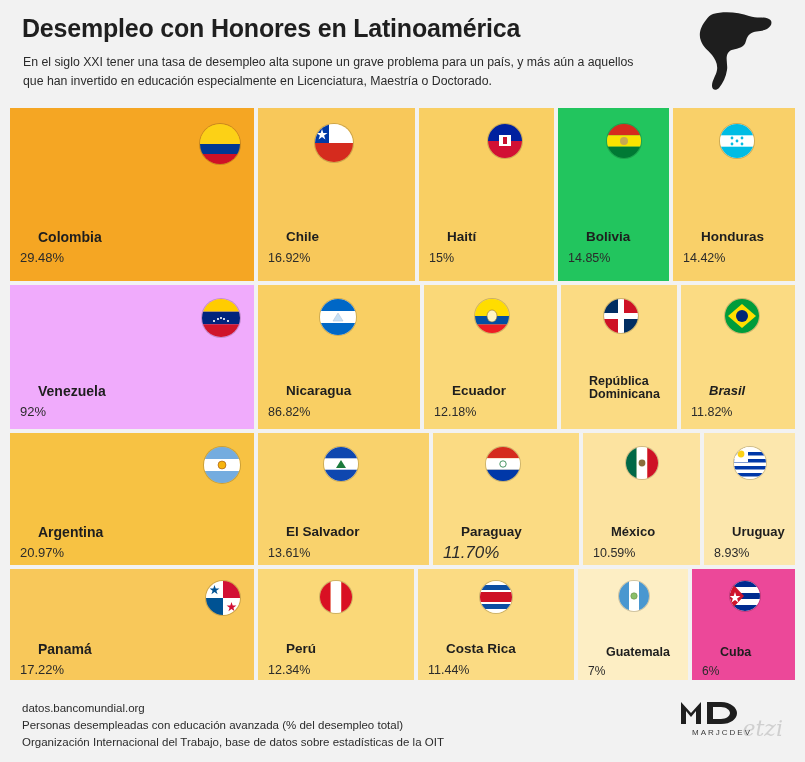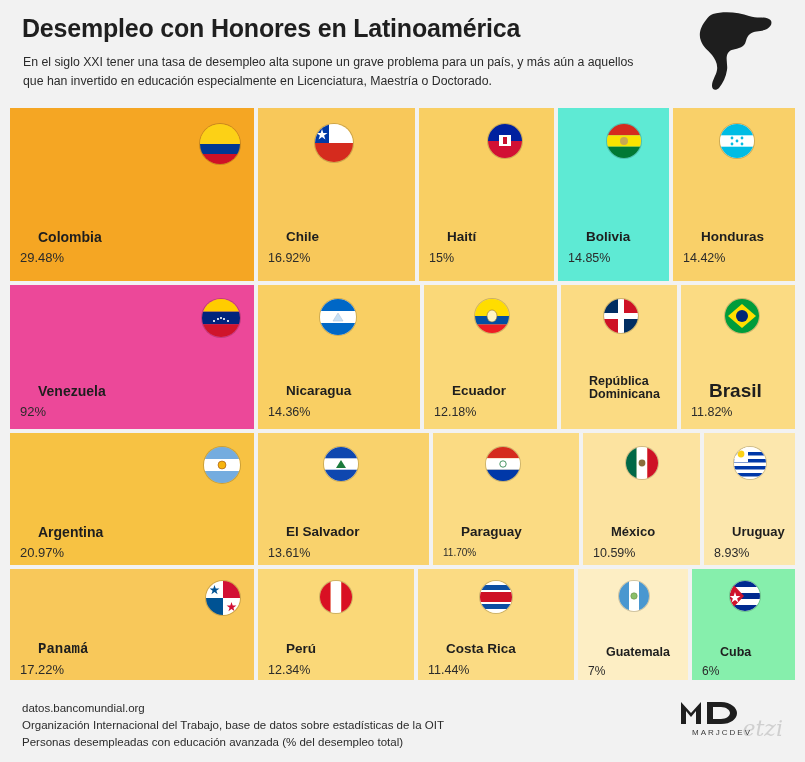--- a/index.html
+++ b/index.html
@@ -173,21 +173,21 @@
             <rect width="34" height="17" fill="#00209f"></rect>
             <rect y="17" width="34" height="17" fill="#d21034"></rect>
             <rect x="11" y="11" width="12" height="11" fill="#ffffff"></rect>
             <rect x="15" y="13" width="4" height="7" fill="#c8102e"></rect>
           </svg>
       </div>
       <div class="cname" style="top:122px;font-size:13.5px;">Haití</div>
       <div class="cval" style="top:143px;font-size:12.5px;">15%</div>
     </div>
 
-    <div class="cell" style="left:548px;top:0px;width:115px;height:177px;background:#5eead4;">
+    <div class="cell" style="left:548px;top:0px;width:115px;height:177px;background:#22c55e;">
       <div class="flag" style="left:49px;top:16px;width:34px;height:34px;">
         <svg viewBox="0 0 34 34" width="34" height="34">
             <rect width="34" height="11.3" fill="#d52b1e"></rect>
             <rect y="11.3" width="34" height="11.4" fill="#f9e300"></rect>
             <rect y="22.7" width="34" height="11.3" fill="#007934"></rect>
             <circle cx="17" cy="17" r="4" fill="#c8a951"></circle>
           </svg>
       </div>
       <div class="cname" style="top:122px;font-size:13.5px;">Bolivia</div>
       <div class="cval" style="top:143px;font-size:12.5px;">14.85%</div>
@@ -205,21 +205,21 @@
               <circle cx="12" cy="20" r="1.4"></circle>
               <circle cx="22" cy="20" r="1.4"></circle>
               <circle cx="17" cy="17" r="1.4"></circle>
             </g>
           </svg>
       </div>
       <div class="cname" style="top:122px;font-size:13.5px;">Honduras</div>
       <div class="cval" style="top:143px;font-size:12.5px;">14.42%</div>
     </div>
 
-    <div class="cell" style="left:0px;top:177px;width:248px;height:148px;background:#ec4899;">
+    <div class="cell" style="left:0px;top:177px;width:248px;height:148px;background:#f0abfc;">
       <div class="flag" style="right:14px;top:14px;width:38px;height:38px;">
         <svg viewBox="0 0 38 38" width="38" height="38">
             <rect width="38" height="12.7" fill="#ffcc00"></rect>
             <rect y="12.7" width="38" height="12.6" fill="#00247d"></rect>
             <rect y="25.3" width="38" height="12.7" fill="#cf142b"></rect>
             <g fill="#ffffff">
               <circle cx="12" cy="22" r="1.1"></circle>
               <circle cx="16" cy="20" r="1.1"></circle>
               <circle cx="22" cy="20" r="1.1"></circle>
               <circle cx="26" cy="22" r="1.1"></circle>
@@ -234,21 +234,21 @@
     <div class="cell" style="left:248px;top:177px;width:166px;height:148px;background:#f9cf63;">
       <div class="flag" style="left:62px;top:14px;width:36px;height:36px;">
         <svg viewBox="0 0 36 36" width="36" height="36">
             <rect width="36" height="36" fill="#ffffff"></rect>
             <rect width="36" height="12" fill="#0067c6"></rect>
             <rect y="24" width="36" height="12" fill="#0067c6"></rect>
             <polygon points="18,14 23,22 13,22" fill="#c8e0f4" stroke="#b0c4de" stroke-width="0.6"></polygon>
           </svg>
       </div>
       <div class="cname" style="top:99px;font-size:13.5px;text-align:right;">Nicaragua</div>
-      <div class="cval" style="top:120px;font-size:12.5px;">14.36%</div>
+      <div class="cval" style="top:120px;font-size:12.5px;">86.82%</div>
     </div>
 
     <div class="cell" style="left:414px;top:177px;width:137px;height:148px;background:#fad878;">
       <div class="flag" style="left:51px;top:14px;width:34px;height:34px;">
         <svg viewBox="0 0 34 34" width="34" height="34">
             <rect width="34" height="17" fill="#ffdd00"></rect>
             <rect y="17" width="34" height="8.5" fill="#034ea2"></rect>
             <rect y="25.5" width="34" height="8.5" fill="#ed1c24"></rect>
             <ellipse cx="17" cy="17" rx="5" ry="6" fill="#fff4c2" stroke="#8a6d3b" stroke-width="0.6"></ellipse>
           </svg>
@@ -273,21 +273,21 @@
     </div>
 
     <div class="cell" style="left:671px;top:177px;width:118px;height:148px;background:#fbdb83;">
       <div class="flag" style="left:44px;top:14px;width:34px;height:34px;">
         <svg viewBox="0 0 34 34" width="34" height="34">
             <rect width="34" height="34" fill="#009c3b"></rect>
             <polygon points="17,5 31,17 17,29 3,17" fill="#ffdf00"></polygon>
             <circle cx="17" cy="17" r="6" fill="#002776"></circle>
           </svg>
       </div>
-      <div class="cname" style="top:99px;font-size:19px;">Brasil</div>
+      <div class="cname" style="top:99px;font-size:13px;font-style:italic;">Brasil</div>
       <div class="cval" style="top:120px;font-size:12.5px;">11.82%</div>
     </div>
 
     <div class="cell" style="left:0px;top:325px;width:248px;height:136px;background:#f7c243;">
       <div class="flag" style="right:14px;top:14px;width:36px;height:36px;">
         <svg viewBox="0 0 36 36" width="36" height="36">
             <rect width="36" height="12" fill="#74acdf"></rect>
             <rect y="12" width="36" height="12" fill="#ffffff"></rect>
             <rect y="24" width="36" height="12" fill="#74acdf"></rect>
             <circle cx="18" cy="18" r="4" fill="#f6b40e" stroke="#85340a" stroke-width="0.5"></circle>
@@ -313,21 +313,21 @@
     <div class="cell" style="left:423px;top:325px;width:150px;height:136px;background:#fbdb83;">
       <div class="flag" style="left:53px;top:14px;width:34px;height:34px;">
         <svg viewBox="0 0 34 34" width="34" height="34">
             <rect width="34" height="11.3" fill="#d52b1e"></rect>
             <rect y="11.3" width="34" height="11.4" fill="#ffffff"></rect>
             <rect y="22.7" width="34" height="11.3" fill="#0038a8"></rect>
             <circle cx="17" cy="17" r="3.2" fill="#ffffff" stroke="#1b7a3c" stroke-width="0.8"></circle>
           </svg>
       </div>
       <div class="cname" style="top:92px;font-size:13.5px;">Paraguay</div>
-      <div class="cval" style="top:113px;font-size:10px;">11.70%</div>
+      <div class="cval" style="top:113px;font-size:17px;font-style:italic;">11.70%</div>
     </div>
 
     <div class="cell" style="left:573px;top:325px;width:121px;height:136px;background:#fce3a0;">
       <div class="flag" style="left:43px;top:14px;width:32px;height:32px;">
         <svg viewBox="0 0 32 32" width="32" height="32">
             <rect width="10.7" height="32" fill="#006847"></rect>
             <rect x="10.7" width="10.6" height="32" fill="#ffffff"></rect>
             <rect x="21.3" width="10.7" height="32" fill="#ce1126"></rect>
             <circle cx="16" cy="16" r="3.4" fill="#8a6d3b"></circle>
           </svg>
@@ -356,21 +356,21 @@
       <div class="flag" style="right:14px;top:12px;width:34px;height:34px;">
         <svg viewBox="0 0 34 34" width="34" height="34">
             <rect width="17" height="17" fill="#ffffff"></rect>
             <rect x="17" width="17" height="17" fill="#d21034"></rect>
             <rect y="17" width="17" height="17" fill="#005293"></rect>
             <rect x="17" y="17" width="17" height="17" fill="#ffffff"></rect>
             <polygon points="8.5,4 9.7,7.5 13.4,7.5 10.4,9.8 11.6,13.3 8.5,11.1 5.4,13.3 6.6,9.8 3.6,7.5 7.3,7.5" fill="#005293"></polygon>
             <polygon points="25.5,21 26.7,24.5 30.4,24.5 27.4,26.8 28.6,30.3 25.5,28.1 22.4,30.3 23.6,26.8 20.6,24.5 24.3,24.5" fill="#d21034"></polygon>
           </svg>
       </div>
-      <div class="cname" style="top:73px;font-size:14px;font-family:Liberation Mono, monospace;">Panamá</div>
+      <div class="cname" style="top:73px;font-size:14px;">Panamá</div>
       <div class="cval" style="top:94px;font-size:13px;">17.22%</div>
     </div>
 
     <div class="cell" style="left:248px;top:461px;width:160px;height:115px;background:#fad878;text-decoration:underline;">
       <div class="flag" style="left:62px;top:12px;width:32px;height:32px;">
         <svg viewBox="0 0 32 32" width="32" height="32">
             <rect width="10.7" height="32" fill="#d91023"></rect>
             <rect x="10.7" width="10.6" height="32" fill="#ffffff"></rect>
             <rect x="21.3" width="10.7" height="32" fill="#d91023"></rect>
           </svg>
@@ -398,41 +398,41 @@
             <rect width="10" height="30" fill="#4997d0"></rect>
             <rect x="10" width="10" height="30" fill="#ffffff"></rect>
             <rect x="20" width="10" height="30" fill="#4997d0"></rect>
             <circle cx="15" cy="15" r="3.2" fill="#8bbf6a" stroke="#6a8f4a" stroke-width="0.6"></circle>
           </svg>
       </div>
       <div class="cname" style="top:76px;font-size:12.5px;">Guatemala</div>
       <div class="cval" style="top:95px;font-size:12px;">7%</div>
     </div>
 
-    <div class="cell" style="left:682px;top:461px;width:107px;height:115px;background:#86efac;">
+    <div class="cell" style="left:682px;top:461px;width:107px;height:115px;background:#ec4899;">
       <div class="flag" style="left:38px;top:12px;width:30px;height:30px;">
         <svg viewBox="0 0 30 30" width="30" height="30">
             <rect width="30" height="30" fill="#ffffff"></rect>
             <rect y="0" width="30" height="6" fill="#002a8f"></rect>
             <rect y="12" width="30" height="6" fill="#002a8f"></rect>
             <rect y="24" width="30" height="6" fill="#002a8f"></rect>
             <polygon points="0,0 14,15 0,30" fill="#cf142b"></polygon>
             <polygon points="5,11 6.3,15 10.5,15 7.1,17.5 8.4,21.5 5,19 1.6,21.5 2.9,17.5 -0.5,15 3.7,15" fill="#ffffff"></polygon>
           </svg>
       </div>
       <div class="cname" style="top:76px;font-size:12.5px;">Cuba</div>
       <div class="cval" style="top:95px;font-size:12px;">6%</div>
     </div>
 
   </div>
 
   <div class="footer">
     <div>datos.bancomundial.org</div>
+    <div>Personas desempleadas con educación avanzada (% del desempleo total)</div>
     <div>Organización Internacional del Trabajo, base de datos sobre estadísticas de la OIT</div>
-    <div>Personas desempleadas con educación avanzada (% del desempleo total)</div>
   </div>
 
   <div class="logo">
     <div class="mark">
       <svg viewBox="0 0 90 26" width="90" height="26" aria-hidden="true">
         <polygon points="4,24 4,2 14,13 24,2 24,24 19,24 19,11 14,17 9,11 9,24" fill="#1e1e1e"></polygon>
         <path d="M30 2 L44 2 C54 2 60 8 60 13 C60 19 54 24 44 24 L30 24 Z M36 7 L36 19 L44 19 C49 19 53 16 53 13 C53 10 49 7 44 7 Z" fill="#1e1e1e"></path>
       </svg>
     </div>
     <div class="logotext">MARJCDEV</div>

